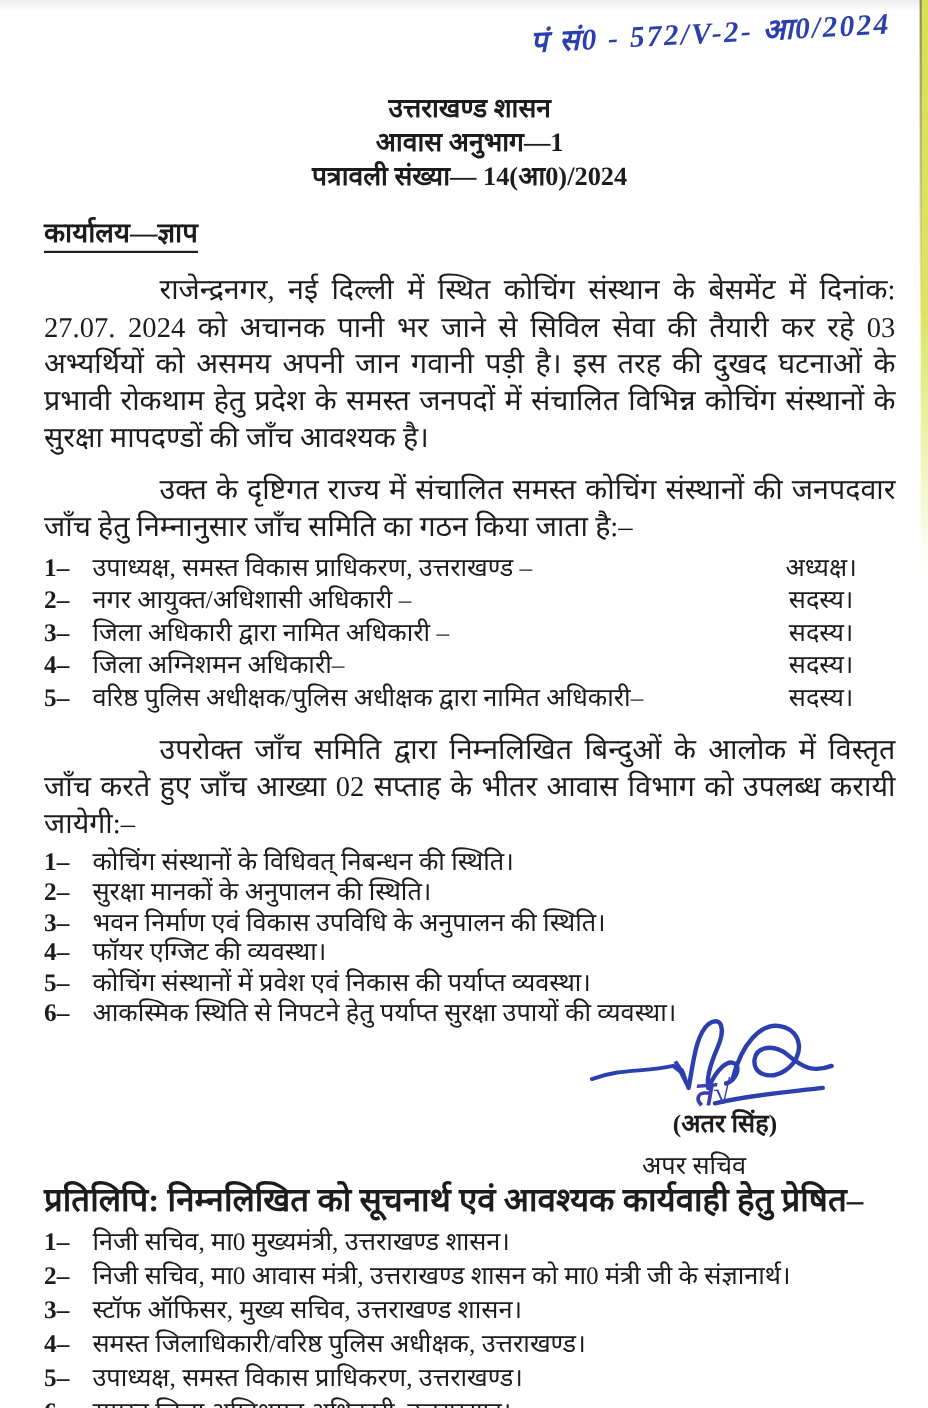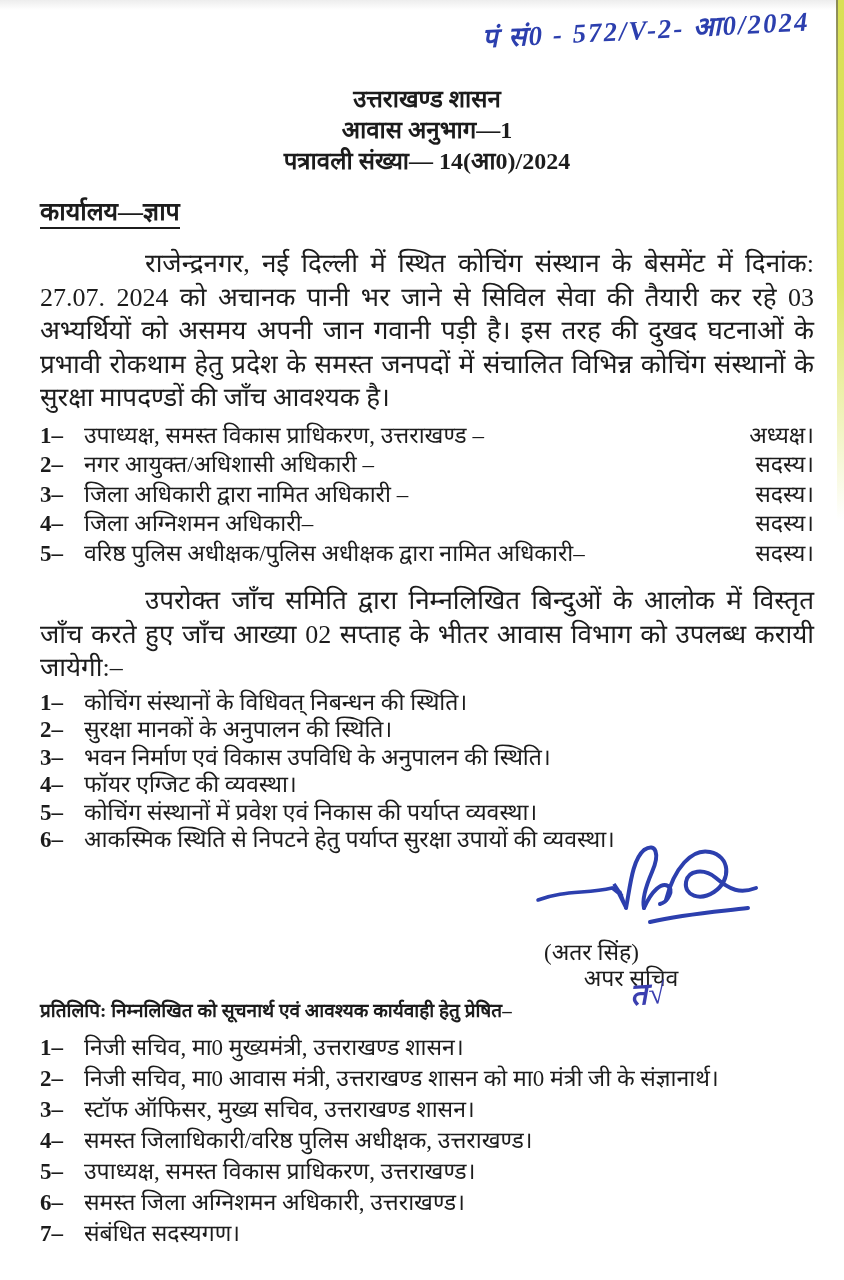--- a/index.html
+++ b/index.html
@@ -62,39 +62,39 @@
   .para-1{margin-top:20px;}
   .para-2{margin-top:14px;}
   .para-3{margin-top:16px;}
   .row{
     display:flex;align-items:baseline;
     font-size:23px;line-height:29.5px;font-weight:500;
   }
   .row .num{flex:0 0 44px;font-weight:600;}
   .row .txt{flex:1 1 auto;}
   .committee{margin-top:6px;}
-  .committee .role{flex:0 0 135px;text-align:right;margin-left:45px;}
+  .committee .role{flex:0 0 135px;text-align:center;margin-left:45px;}
   .points{margin-top:4px;}
   .points .row,.copies .row{line-height:27.5px;margin-bottom:0;}
   .points .row{margin-top:0;}
   
   .sig-area{
     position:relative;height:152px;margin-top:-16px;
   }
   .sig-svg{position:absolute;right:50px;top:0;}
   .sig-name{
-    position:absolute;right:40px;top:100px;width:230px;
-    font-size:23px;font-weight:400;line-height:30px;
+    position:absolute;right:40px;top:88px;width:230px;
+    text-align:center;font-size:23px;font-weight:700;line-height:30px;
   }
   .sig-desig{
     position:absolute;right:68px;top:126px;width:230px;
     text-align:center;font-size:23px;font-weight:500;line-height:30px;
   }
   .copy-heading{
-    font-size:19px;font-weight:700;margin:6px 0 6px 0;line-height:30px;font-family:Liberation Serif, serif;
+    font-size:30px;font-weight:700;margin:6px 0 6px 0;line-height:30px;font-family:Liberation Serif, serif;
   }
   .copies .row{line-height:31px;}
 </style>
 </head>
 <body>
 
 <div class="scan-top-strip"></div>
 <div class="scan-right-strip"></div>
 <div class="scan-right-line"></div>
 
@@ -104,20 +104,21 @@
 
   <div class="header-block">
     <div>उत्तराखण्ड शासन</div>
     <div>आवास अनुभाग—1</div>
     <div>पत्रावली संख्या— 14(आ0)/2024</div>
   </div>
 
   <div class="subject"><span>कार्यालय—ज्ञाप</span></div>
 
   <p class="para para-1">राजेन्द्रनगर, नई दिल्ली में स्थित कोचिंग संस्थान के बेसमेंट में दिनांक: 27.07. 2024 को अचानक पानी भर जाने से सिविल सेवा की तैयारी कर रहे 03 अभ्यर्थियों को असमय अपनी जान गवानी पड़ी है। इस तरह की दुखद घटनाओं के प्रभावी रोकथाम हेतु प्रदेश के समस्त जनपदों में संचालित विभिन्न कोचिंग संस्थानों के सुरक्षा मापदण्डों की जाँच आवश्यक है।</p>
+  <p class="para para-2">उक्त के दृष्टिगत राज्य में संचालित समस्त कोचिंग संस्थानों की जनपदवार जाँच हेतु निम्नानुसार जाँच समिति का गठन किया जाता है:–</p>
 
   <div class="committee">
     <div class="row">
       <span class="num">1–</span>
       <span class="txt">उपाध्यक्ष, समस्त विकास प्राधिकरण, उत्तराखण्ड –</span>
       <span class="role">अध्यक्ष।</span>
     </div>
     <div class="row">
       <span class="num">2–</span>
       <span class="txt">नगर आयुक्त/अधिशासी अधिकारी –</span>

